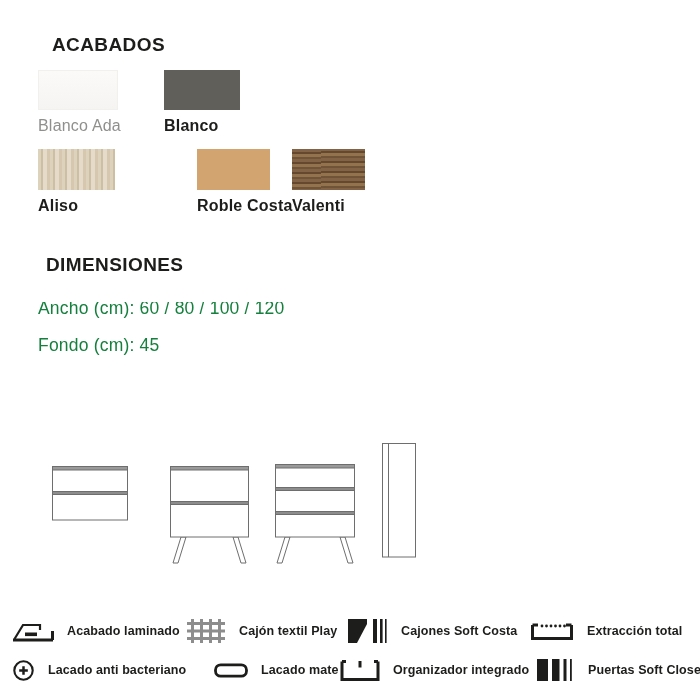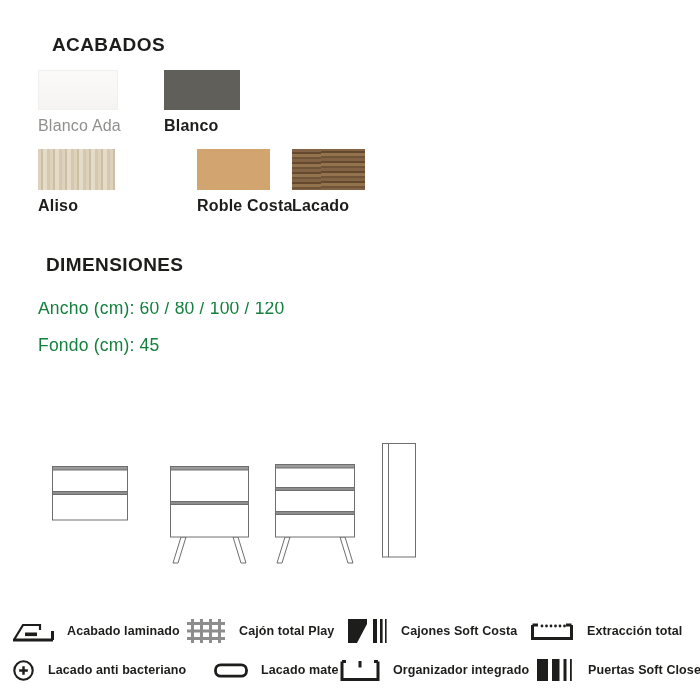--- a/index.html
+++ b/index.html
@@ -67,21 +67,21 @@
   <div class="sw-label">Aliso</div>
 </div>
 
 <div class="sw-cell" style="left:167px;top:149px;width:73px;margin-left:30px;">
   <div class="sw sw-roble" style="height:41px;"></div>
   <div class="sw-label">Roble Costa</div>
 </div>
 
 <div class="sw-cell" style="left:292px;top:149px;width:73px;">
   <div class="sw sw-valenti" style="height:41px;"></div>
-  <div class="sw-label">Lacado</div>
+  <div class="sw-label">Valenti</div>
 </div>
 
 <h2 class="abs section-title" style="left:38px;top:246px;margin:8px;">DIMENSIONES</h2>
 
 <div class="abs dim-clip" style="left:38px;top:302px;width:340px;">
   <span class="dim-line">Ancho (cm): 60 / 80 / 100 / 120</span>
 </div>
 
 <div class="abs" style="left:38px;top:335px;">
   <span class="dim-line">Fondo (cm): 45</span>
@@ -137,21 +137,21 @@
         <rect x="5" y="1" width="3" height="24"></rect>
         <rect x="14" y="1" width="3" height="24"></rect>
         <rect x="23" y="1" width="3" height="24"></rect>
         <rect x="32" y="1" width="3" height="24"></rect>
         <rect x="1" y="4" width="38" height="3"></rect>
         <rect x="1" y="11.5" width="38" height="3"></rect>
         <rect x="1" y="19" width="38" height="3"></rect>
       </g>
     </svg>
   </span>
-  <span class="feat-label">Cajón total Play</span>
+  <span class="feat-label">Cajón textil Play</span>
 </div>
 
 <div class="feat" style="left:348px;top:617px;">
   <span class="fi">
     <svg width="40" height="24" viewBox="0 0 40 24">
       <g fill="#1d1d1b">
         <polygon points="0,0 19,0 19,5 9,24 0,24"></polygon>
         <rect x="25" y="0" width="4" height="24"></rect>
         <rect x="32" y="0" width="2.6" height="24"></rect>
         <rect x="37" y="0" width="1.6" height="24"></rect>

